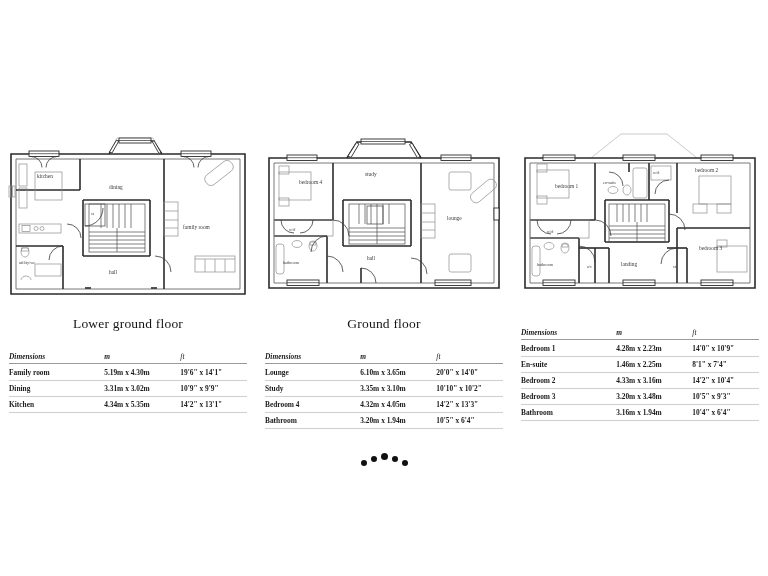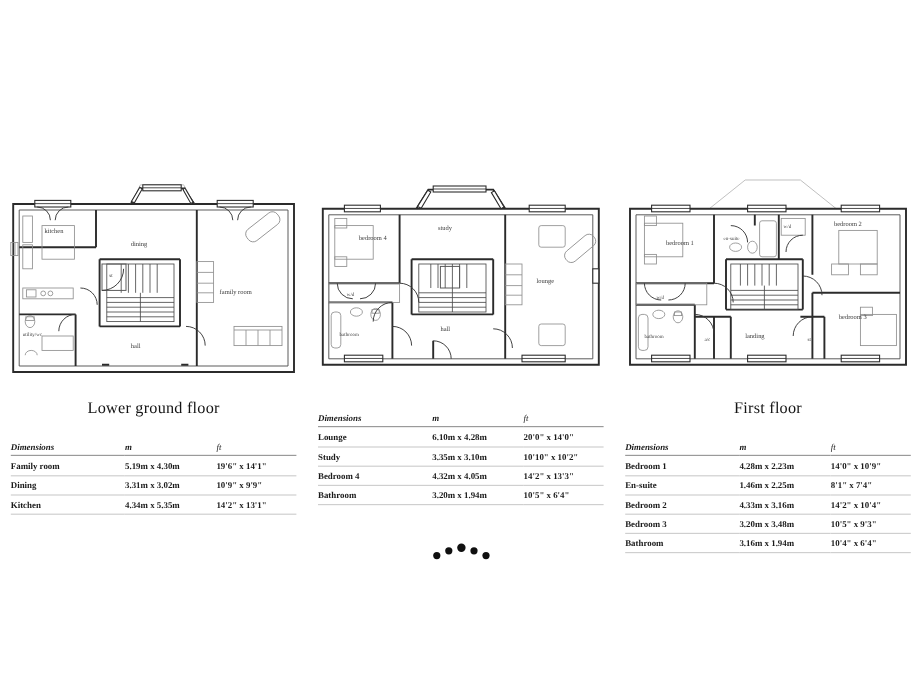--- a/index.html
+++ b/index.html
@@ -4,21 +4,21 @@
 <style>
   html,body{margin:0;padding:0;}
   body{
     width:768px;height:576px;background:#ffffff;overflow:hidden;
     font-family:"Liberation Serif","DejaVu Serif",serif;
     color:#1a1a1a;
   }
   .page{position:relative;width:768px;height:576px;}
 
   
-  .floors{position:absolute;left:0;top:144px;width:768px;height:320px;display:flex;}
+  .floors{position:absolute;left:0;top:128px;width:768px;height:320px;display:flex;}
   .floor{position:relative;flex:1 1 33.333%;}
 
   .plan-wrap{position:relative;width:100%;height:180px;}
   .plan-svg{display:block;margin:0 auto;}
 
   .floor-title{
     text-align:center;font-size:13.5px;letter-spacing:.2px;
     margin-top:8px;color:#141414;
   }
 
@@ -283,33 +283,34 @@
 
           <text class="rlabel" x="38" y="56">bedroom 4</text>
           <text class="rlabel" x="104" y="48">study</text>
           <text class="rlabel" x="186" y="92">lounge</text>
           <text class="rlabel" x="106" y="132">hall</text>
           <text class="rlabel sm" x="28" y="103">w/d</text>
           <text class="rlabel sm" x="22" y="136">bathroom</text>
         </svg>
       </div>
 
+      <div class="floor-title">Ground floor</div>
 
       <table class="dim-table">
         <thead>
           <tr>
             <th class="c-room">Dimensions</th>
             <th class="c-m">m</th>
             <th class="c-ft">ft</th>
           </tr>
         </thead>
         <tbody>
           <tr>
             <td>Lounge</td>
-            <td>6.10m x 4.28m</td>
+            <td>6.10m x 3.65m</td>
             <td>20'0" x 14'0"</td>
           </tr>
           <tr>
             <td>Study</td>
             <td>3.35m x 3.10m</td>
             <td>10'10" x 10'2"</td>
           </tr>
           <tr>
             <td>Bedroom 4</td>
             <td>4.32m x 4.05m</td>
@@ -419,21 +420,20 @@
           <text class="rlabel" x="178" y="44">bedroom 2</text>
           <text class="rlabel" x="182" y="122">bedroom 3</text>
           <text class="rlabel sm" x="30" y="105">w/d</text>
           <text class="rlabel sm" x="20" y="138">bathroom</text>
           <text class="rlabel sm" x="70" y="140">a/c</text>
           <text class="rlabel" x="104" y="138">landing</text>
           <text class="rlabel sm" x="156" y="140">st</text>
         </svg>
       </div>
 
-      <div class="floor-title">First floor</div>
 
       <table class="dim-table">
         <thead>
           <tr>
             <th class="c-room">Dimensions</th>
             <th class="c-m">m</th>
             <th class="c-ft">ft</th>
           </tr>
         </thead>
         <tbody>

